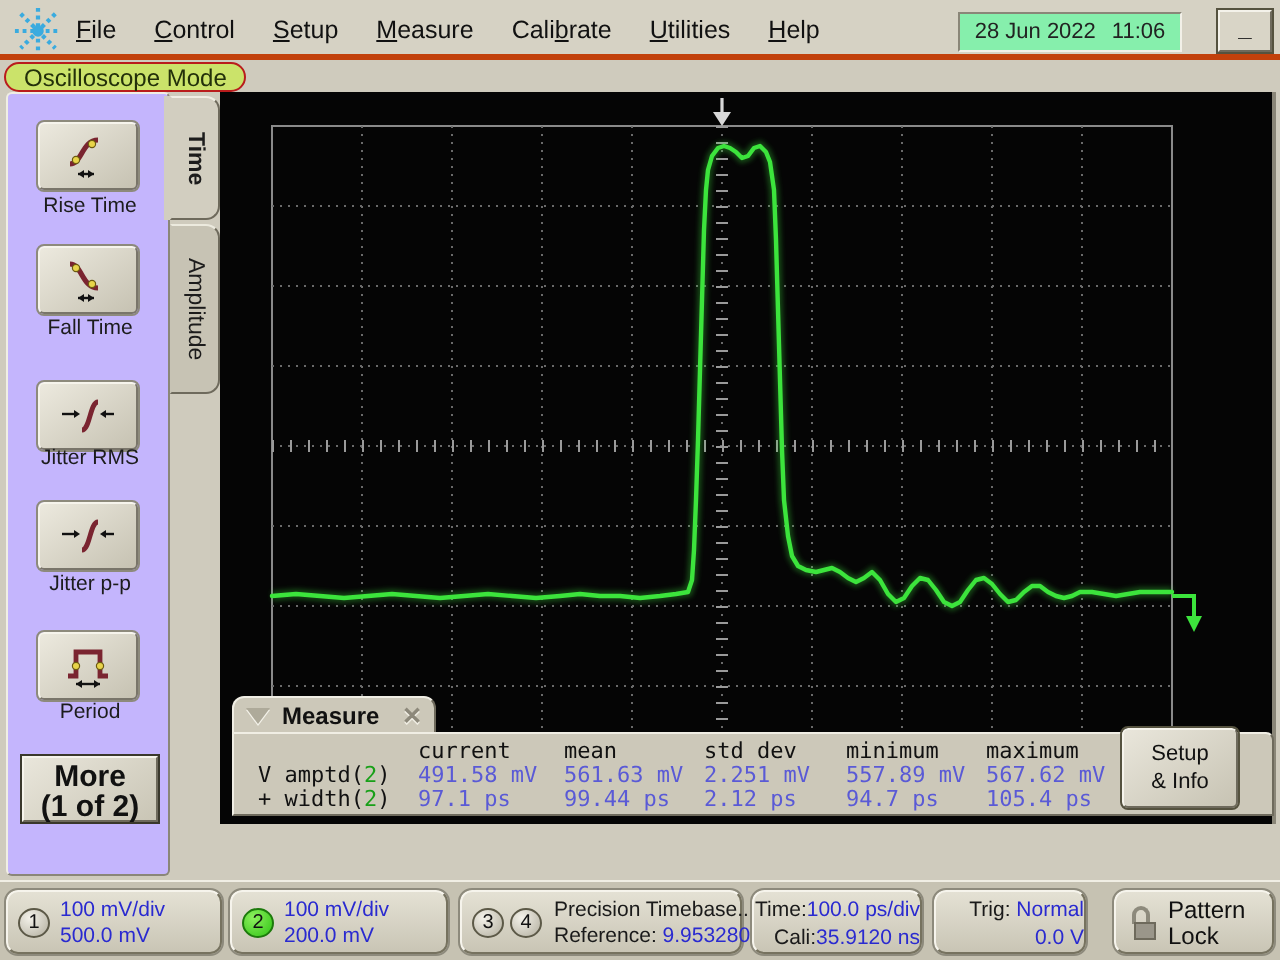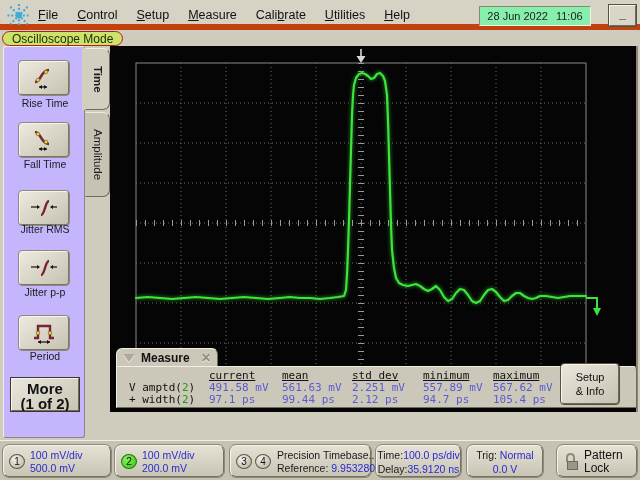--- a/index.html
+++ b/index.html
@@ -1,21 +1,21 @@
 <!DOCTYPE html>
 <html><head>
 <meta charset="utf-8">
 <style>
   * { margin:0; padding:0; box-sizing:border-box; }
   html,body { width:640px; height:480px; overflow:hidden; }
   body { font-family:"Liberation Sans", sans-serif; background:#cfcbbd; position:relative; }
   #app { position:absolute; inset:0; width:640px; height:480px; background:#cfcbbd; }
 
   
-  #menubar { position:absolute; left:0; top:0; width:640px; height:30px; background:#d6d2c4; border-bottom:6px solid #c2410c; }
+  #menubar { position:absolute; left:0; top:0; width:640px; height:30px; background:#d6d2c4; border-bottom:3px solid #c2410c; }
   #logo { position:absolute; left:6px; top:3px; width:26px; height:25px; }
   .menu-items { position:absolute; left:38px; top:0; height:30px; display:flex; gap:19px; align-items:center; }
   .mi { font-size:12.5px; color:#111; cursor:default; white-space:nowrap; }
   .mi u { text-decoration:underline; }
   #datebox { position:absolute; left:479px; top:6px; width:112px; height:20px; background:#86efac;
              border:1px solid; border-color:#8a8678 #f2f0e8 #f2f0e8 #8a8678;
              font-size:11px; color:#222; display:flex; align-items:center; justify-content:center; gap:8px; }
   #minbtn { position:absolute; left:609px; top:5px; width:27px; height:21px; background:#d9d5c7;
             border:1px solid; border-color:#f4f2ea #6e6a5c #6e6a5c #f4f2ea; outline:1px solid #55523f;
             font-size:12px; font-weight:bold; color:#222; text-align:center; line-height:16px; }
@@ -58,21 +58,21 @@
                  border:1px solid; border-color:#f0eee4 #6e6a5c transparent #f0eee4; border-radius:6px 6px 0 0;
                  display:flex; align-items:center; gap:6px; padding:0 6px; cursor:pointer; }
   #measure-tab .tri { width:0; height:0; border-left:6px solid transparent; border-right:6px solid transparent;
                       border-top:8px solid #aeaa9a; filter:drop-shadow(0 1px 0 #f4f2ea); }
   #measure-tab .ttl { font-family:"Liberation Sans", sans-serif; font-size:12px; font-weight:bold; color:#111; }
   #measure-close { margin-left:auto; font-size:12px; font-weight:bold; color:#8d897b; cursor:pointer;
                    font-family:"Liberation Sans", sans-serif; text-shadow:0 1px 0 #f0eee4; }
   #measure-body { position:absolute; left:0; top:18px; width:521px; height:42px; background:#ccc8b9;
                   border:1px solid; border-color:#f0eee4 #6e6a5c #6e6a5c #f0eee4; border-radius:0 4px 0 0; }
   .mcell { position:absolute; font-size:11px; white-space:nowrap; }
-  .mhead { color:#111; text-decoration:underline; }
+  .mhead { color:#111; }
   .mval { color:#5a5ad6; }
   .mlabel { color:#111; }
   .chgreen { color:#18a018; }
   #setupinfo { position:absolute; left:444px; top:-3px; width:58px; height:40px;
                background:linear-gradient(145deg,#e9e6db,#c7c3b3);
                border:1px solid; border-color:#f6f4ec #6e6a5c #6e6a5c #f6f4ec; outline:1px solid #55523f;
                border-radius:3px; font-family:"Liberation Sans", sans-serif; font-size:11px; color:#111;
                text-align:center; line-height:14px; padding-top:5px; cursor:pointer; }
 
   
@@ -85,21 +85,21 @@
             border:1px solid #5c5947; background:radial-gradient(circle at 35% 30%,#f4f2ea,#b2ae9e);
             font-size:10px; color:#111; display:flex; align-items:center; justify-content:center; }
   .chcirc.green { background:radial-gradient(circle at 35% 30%,#8df05e,#2fc414); border-color:#1d7a0c; }
   .chtext { position:absolute; left:26px; top:3px; line-height:13px; color:#2a2ad0; white-space:nowrap; }
   .black { color:#1a1a1a; }
   .blue { color:#2a2ad0; }
 
   #sb-tb .chcirc2 { left:24px; }
   #sb-tb .tbtext { position:absolute; left:46px; top:3px; line-height:13px; white-space:nowrap; }
 
-  .centerlines { text-align:center; line-height:14px; padding-top:2px; }
+  .centerlines { text-align:right; line-height:14px; padding-top:2px; }
 
   
   #lockicon { position:absolute; left:8px; top:7px; width:13px; height:17px; }
   #lockicon .shackle { position:absolute; left:0px; top:0; width:9px; height:9px; border:2px solid #8d8a7c;
                        border-bottom:none; border-radius:5px 5px 0 0; }
   #lockicon .lockbody { position:absolute; left:1px; top:8px; width:11px; height:9px; background:#9a968a;
                         border:1px solid #6e6a5c; }
   #plock-text { position:absolute; left:26px; top:3px; line-height:13px; color:#111; font-size:12px; }
 </style>
 </head>
@@ -307,21 +307,21 @@
     <div class="sbox" id="sb-tb" style="left:230px;width:141px">
       <span class="chcirc">3</span>
       <span class="chcirc chcirc2">4</span>
       <div class="tbtext">
         <div class="black">Precision Timebase...</div>
         <div><span class="black">Reference: </span><span class="blue">9.953280 GHz</span></div>
       </div>
     </div>
     <div class="sbox centerlines" style="left:376px;width:85px">
       <div><span class="black">Time:</span><span class="blue">100.0 ps/div</span></div>
-      <div><span class="black">Delay:</span><span class="blue">35.9120 ns</span></div>
+      <div><span class="black">Cali:</span><span class="blue">35.9120 ns</span></div>
     </div>
     <div class="sbox centerlines" style="left:467px;width:76px">
       <div><span class="black">Trig: </span><span class="blue">Normal</span></div>
       <div class="blue">0.0 V</div>
     </div>
     <div class="sbox" style="left:557px;width:80px">
       <div id="lockicon">
         <span class="shackle"></span>
           <span class="lockbody"></span>
       </div>

